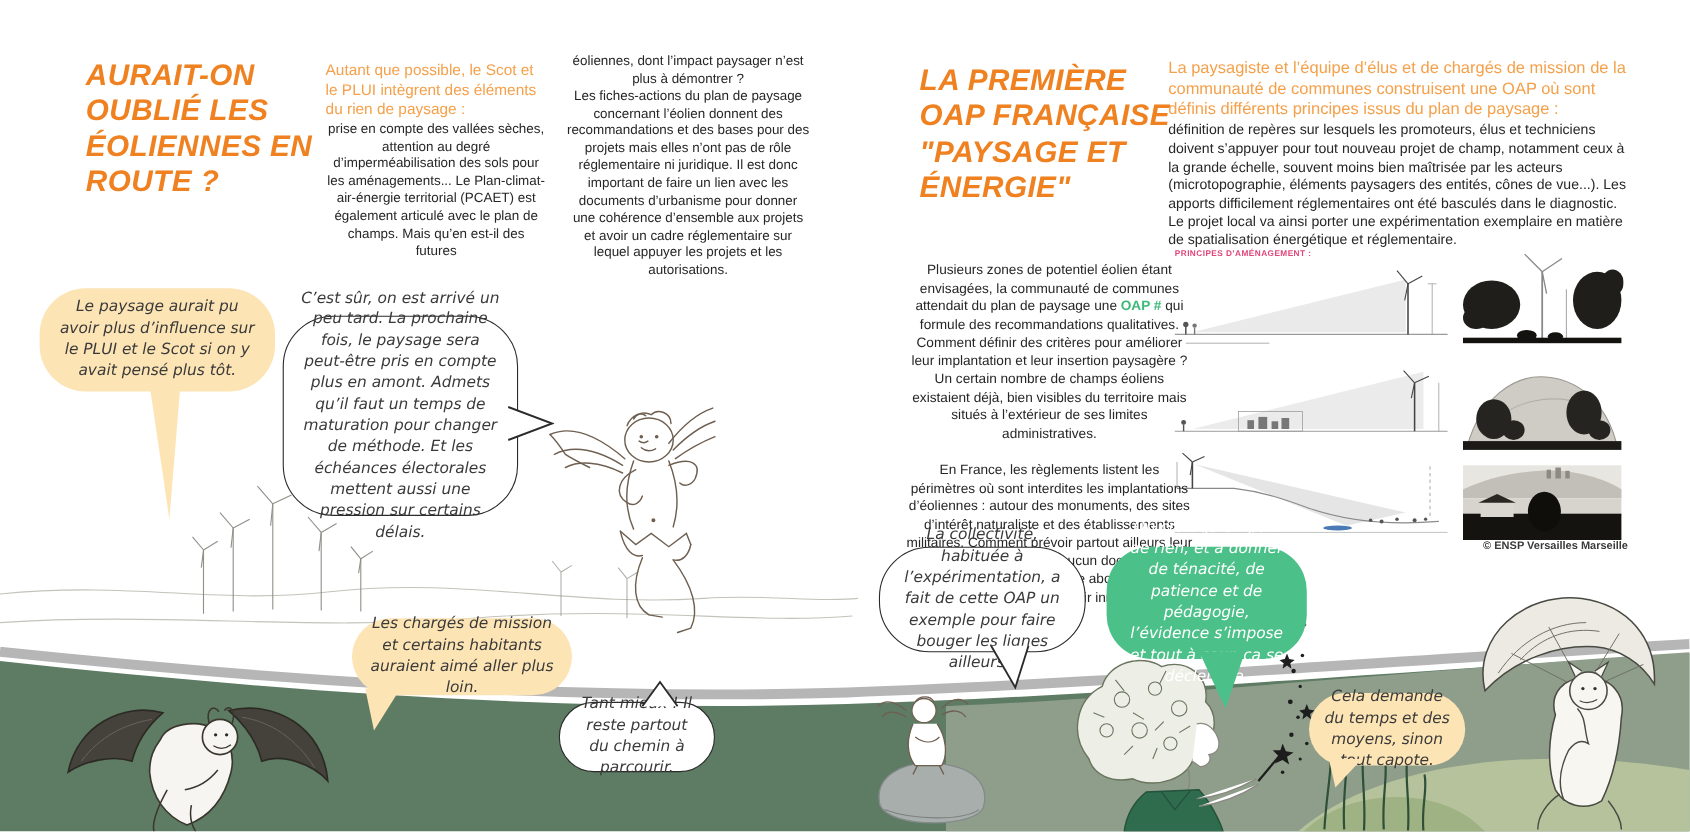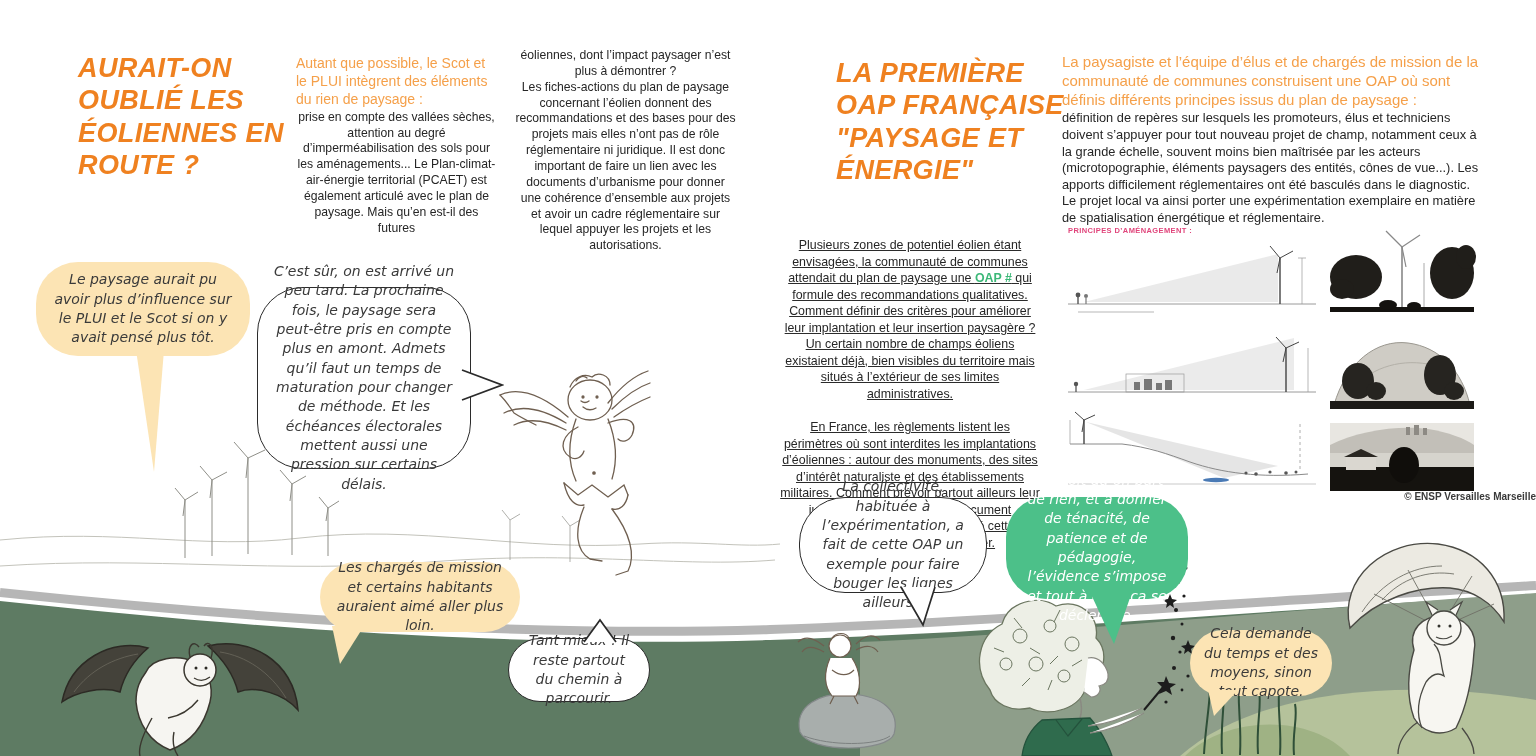--- a/index.html
+++ b/index.html
@@ -97,31 +97,31 @@
         <line x1="420" y1="98" x2="412" y2="88"></line>
         <line x1="420" y1="98" x2="430" y2="92"></line>
       </g>
   </g>
 </svg>
 
 <div class="abs comic-title z3" style="left:30px;top:52px;width:238px;">AURAIT-ON OUBLIÉ LES ÉOLIENNES EN ROUTE ?</div>
 
 <div class="abs z3" style="left:296px;top:55px;width:201px;">
   <p class="lead">Autant que possible, le Scot et le PLUI intègrent des éléments du rien de paysage :</p>
-  <p class="body-txt">prise en compte des vallées sèches, attention au degré d’imperméabilisation des sols pour les aménagements... Le Plan-climat-air-énergie territorial (PCAET) est également articulé avec le plan de paysage. Mais qu’en est-il des futures</p>
+  <p class="body-txt">prise en compte des vallées sèches, attention au degré d’imperméabilisation des sols pour les aménagements... Le Plan-climat-air-énergie territorial (PCAET) est également articulé avec le plan de champs. Mais qu’en est-il des futures</p>
 </div>
 
 <div class="abs z3" style="left:515px;top:48px;width:221px;">
   <p class="body-txt">éoliennes, dont l’impact paysager n’est plus à démontrer ?</p>
   <p class="body-txt">Les fiches-actions du plan de paysage concernant l’éolien donnent des recommandations et des bases pour des projets mais elles n’ont pas de rôle réglementaire ni juridique. Il est donc important de faire un lien avec les documents d’urbanisme pour donner une cohérence d’ensemble aux projets et avoir un cadre réglementaire sur lequel appuyer les projets et les autorisations.</p>
 </div>
 
 <div class="abs comic-title z3" style="left:788px;top:57px;width:252px;">LA PREMIÈRE OAP FRANÇAISE "PAYSAGE ET ÉNERGIE"</div>
 
-<div class="abs z3" style="left:780px;top:237px;width:260px;text-decoration:underline;">
+<div class="abs z3" style="left:824px;top:237px;width:260px;">
   <p class="body-txt" style="font-size:12.4px;line-height:1.33;">
     <span>Plusieurs zones de potentiel éolien étant envisagées, la communauté de communes attendait du plan de paysage une </span><span class="green-accent">OAP #</span><span> qui formule des recommandations qualitatives. Comment définir des critères pour améliorer leur implantation et leur insertion paysagère ? Un certain nombre de champs éoliens existaient déjà, bien visibles du territoire mais situés à l’extérieur de ses limites administratives.</span>
   </p>
   <p class="body-txt" style="font-size:12.4px;line-height:1.33;margin-top:17px;">En France, les règlements listent les périmètres où sont interdites les implantations d’éoliennes : autour des monuments, des sites d’intérêt naturaliste et des établissements militaires. Comment prévoir partout ailleurs leur juste implantation ? Aucun document réglementaire n’a encore abordé cette thématique, il va falloir innover.</p>
 </div>
 
 <div class="abs z3" style="left:1062px;top:53px;width:417px;">
   <p class="lead-big">La paysagiste et l’équipe d’élus et de chargés de mission de la communauté de communes construisent une OAP où sont définis différents principes issus du plan de paysage :</p>
   <p class="body-txt-big">définition de repères sur lesquels les promoteurs, élus et techniciens doivent s’appuyer pour tout nouveau projet de champ, notamment ceux à la grande échelle, souvent moins bien maîtrisée par les acteurs (microtopographie, éléments paysagers des entités, cônes de vue...). Les apports difficilement réglementaires ont été basculés dans le diagnostic. Le projet local va ainsi porter une expérimentation exemplaire en matière de spatialisation énergétique et réglementaire.</p>
 </div>
@@ -228,21 +228,21 @@
         <rect x="95" y="5" width="4" height="7"></rect>
       </g>
     <rect x="2" y="30" width="144" height="16" fill="#d6d4cd"></rect>
     <rect x="2" y="44" width="144" height="24" fill="#15130f"></rect>
     <rect x="18" y="34" width="30" height="13" fill="#dad7d0"></rect>
       <polygon points="16,34 33,26 50,34" fill="#2a2722"></polygon>
     <ellipse cx="76" cy="42" rx="15" ry="18" fill="#100e0b"></ellipse>
   </g>
 </svg>
 
-<div class="abs credit z3" style="left:1388px;top:491px;width:148px;">© ENSP Versailles Marseille</div>
+<div class="abs credit z3" style="left:1332px;top:491px;width:148px;">© ENSP Versailles Marseille</div>
 
 <svg class="abs z2" style="left:480px;top:355px;" width="225" height="225" viewBox="0 0 225 225">
   <g fill="none" stroke="#6f5f50" stroke-width="1.3" stroke-linecap="round">
     <ellipse cx="110" cy="45" rx="22" ry="20" fill="#fff"></ellipse>
     <path d="M90,32 C94,22 104,18 112,22 C118,16 130,20 130,30 M96,26 C99,21 104,20 107,23"></path>
     <path d="M101,46 q4,3 8,0 M103,52 q6,5 13,1"></path>
     <circle cx="103" cy="42" r="1" fill="#6f5f50"></circle>
       <circle cx="117" cy="42" r="1" fill="#6f5f50"></circle>
     <path d="M88,62 C60,38 38,32 20,40 M86,68 C60,52 40,50 24,58 M86,75 C64,64 46,64 34,70"></path>
     <path d="M20,40 C26,46 30,52 34,58 M34,58 C40,62 48,66 56,70"></path>

